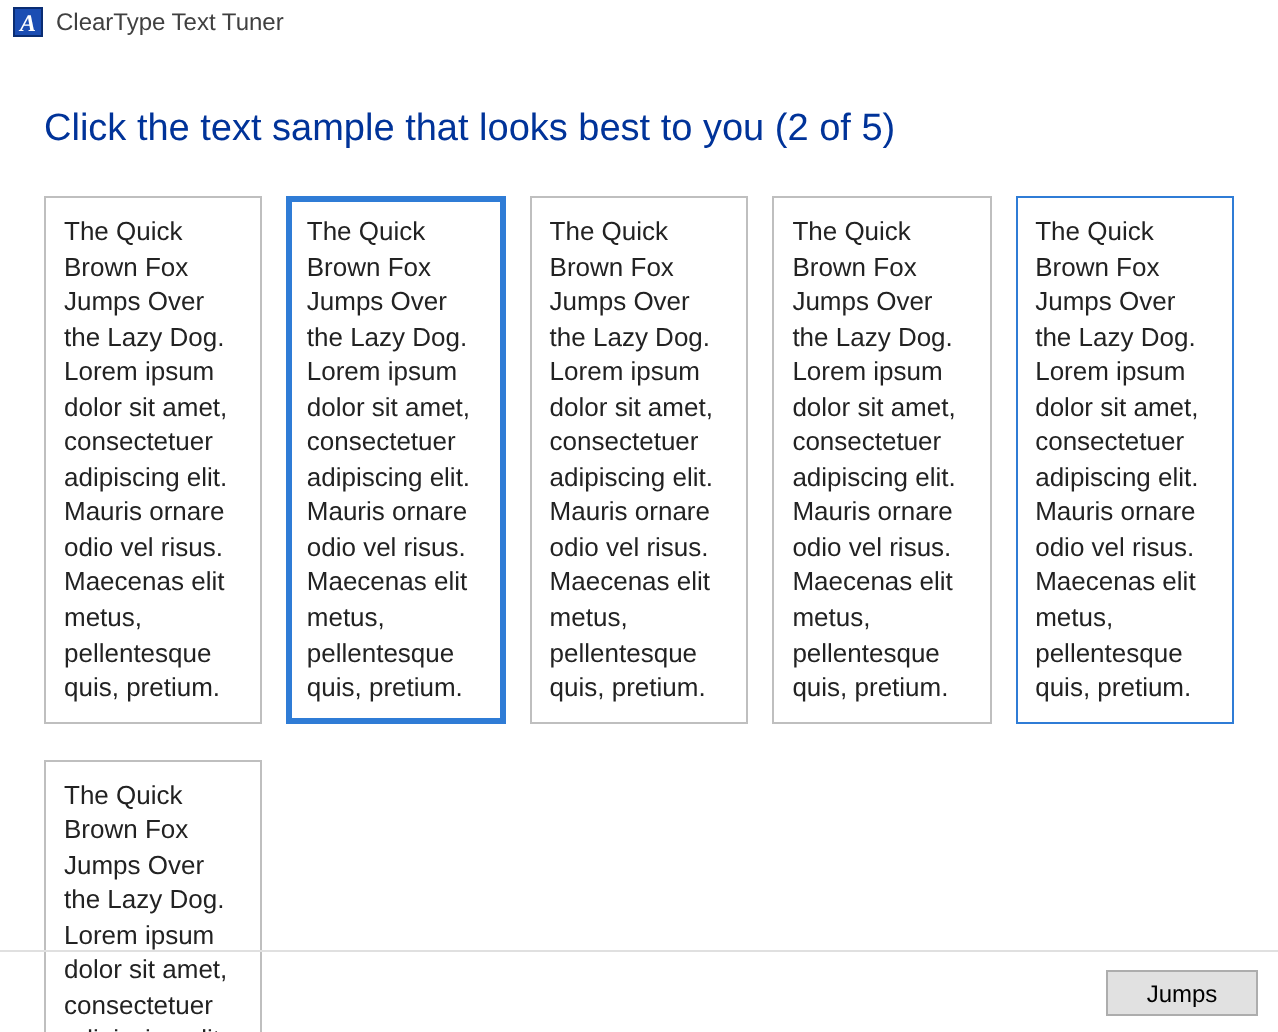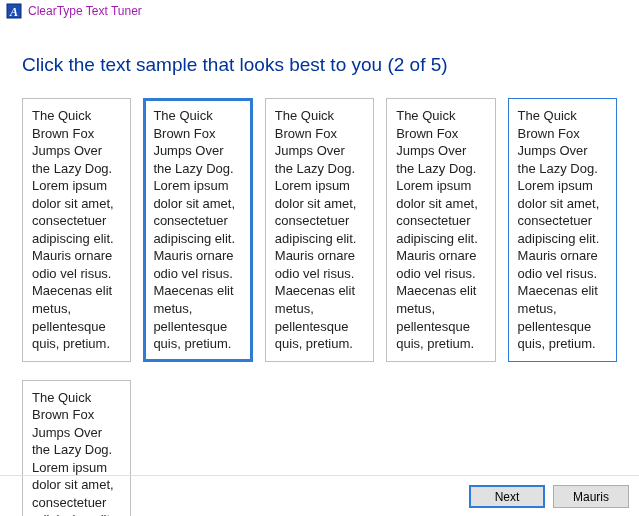--- a/index.html
+++ b/index.html
@@ -15,21 +15,21 @@
     .titlebar {
       display: flex;
       align-items: center;
       padding: 4px 6px;
       height: 22px;
     }
     .titlebar svg { display: block; }
     .titlebar-text {
       margin-left: 6px;
       font-size: 12px;
-      color: #a21caf;
+      color: #404040;
     }
     .heading {
       color: #003399;
       font-size: 19px;
       padding: 32px 22px 22px 22px;
     }
     .grid {
       display: grid;
       grid-template-columns: repeat(5, 1fr);
       column-gap: 12px;
@@ -101,15 +101,14 @@
   <div class="sample selected-heavy">The Quick Brown Fox Jumps Over the Lazy Dog. Lorem ipsum dolor sit amet, consectetuer adipiscing elit. Mauris ornare odio vel risus. Maecenas elit metus, pellentesque quis, pretium.</div>
   <div class="sample">The Quick Brown Fox Jumps Over the Lazy Dog. Lorem ipsum dolor sit amet, consectetuer adipiscing elit. Mauris ornare odio vel risus. Maecenas elit metus, pellentesque quis, pretium.</div>
   <div class="sample">The Quick Brown Fox Jumps Over the Lazy Dog. Lorem ipsum dolor sit amet, consectetuer adipiscing elit. Mauris ornare odio vel risus. Maecenas elit metus, pellentesque quis, pretium.</div>
   <div class="sample selected-light">The Quick Brown Fox Jumps Over the Lazy Dog. Lorem ipsum dolor sit amet, consectetuer adipiscing elit. Mauris ornare odio vel risus. Maecenas elit metus, pellentesque quis, pretium.</div>
   <div class="sample">The Quick Brown Fox Jumps Over the Lazy Dog. Lorem ipsum dolor sit amet, consectetuer adipiscing elit. Mauris ornare odio vel risus. Maecenas elit metus, pellentesque quis, pretium.</div>
 </div>
 
 <div class="footer-line"></div>
 
 <div class="footer">
-  <button class="btn primary">Next</button>
-  <button class="btn">Mauris</button>
+  <button class="btn">Jumps</button>
 </div>
 
 </body></html>

